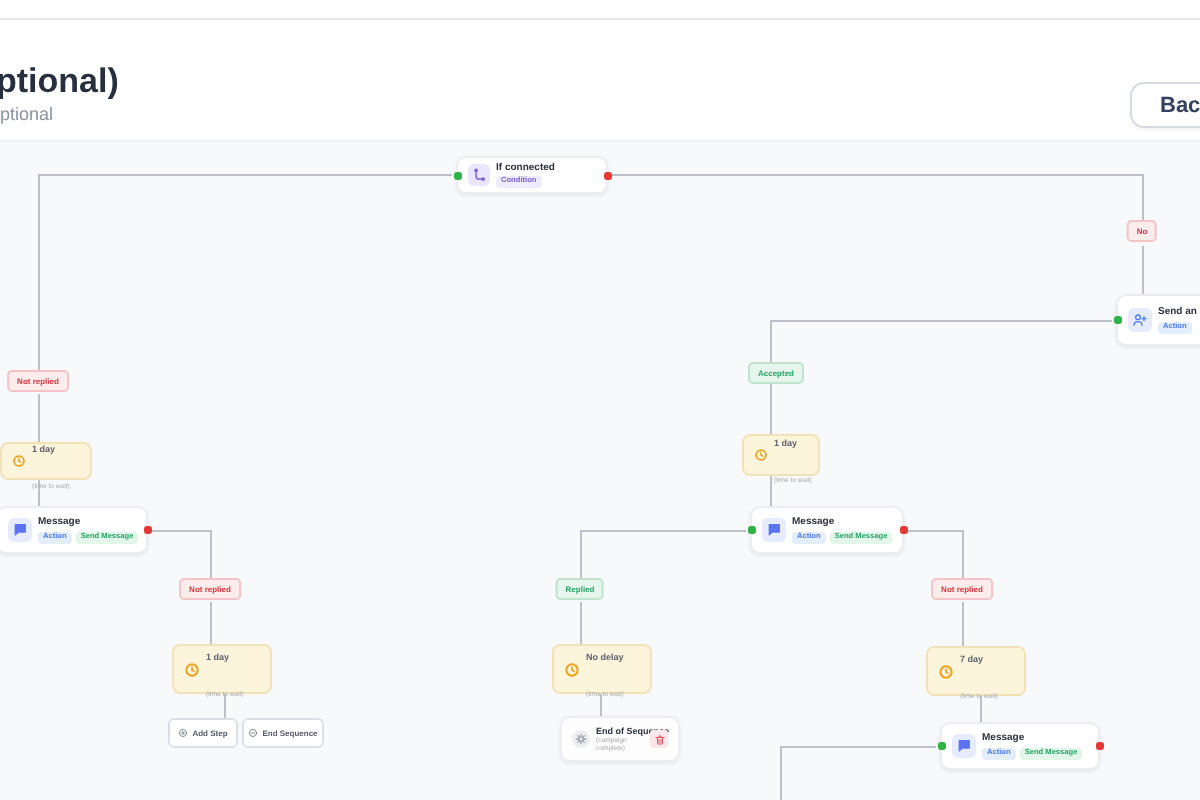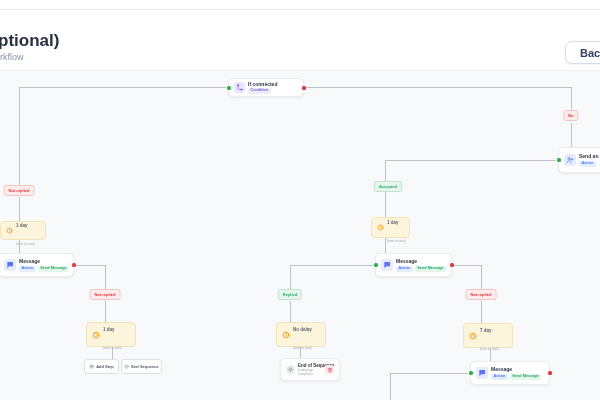--- a/index.html
+++ b/index.html
@@ -270,17 +270,17 @@
         </svg>
       </span>
       <span>End Sequence</span>
     </div>
 
   </div>
 
   <div class="header">
     <div class="top-rule"></div>
     <div class="page-title">ptional)</div>
-    <div class="page-subtitle">rkflow</div>
+    <div class="page-subtitle">ptional</div>
     <div class="back-btn">Back</div>
   </div>
 
 </div>
 
 </body></html>

